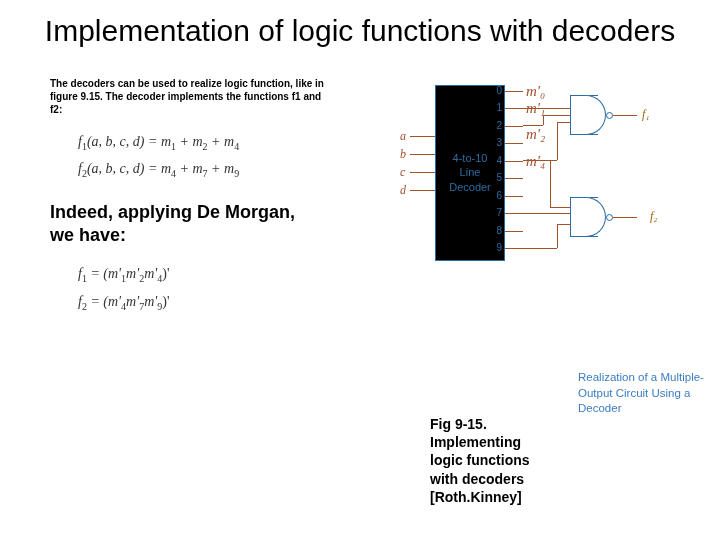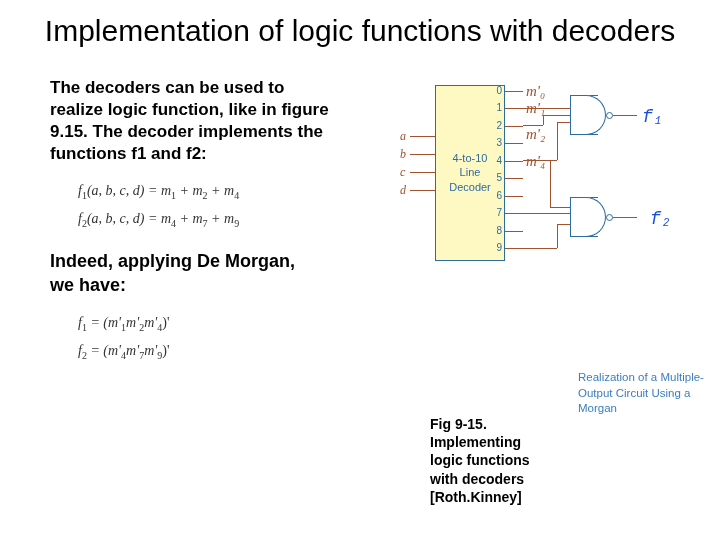--- a/index.html
+++ b/index.html
@@ -21,21 +21,21 @@
   }
   .content-row {
     display: flex;
     margin-top: 28px;
   }
   .left-col {
     width: 330px;
     padding-left: 50px;
   }
   .para {
-    font-size: 17px;
+    font-size: 10px;
     line-height: 1.3;
     font-weight: 700;
   }
   .eqblock {
     margin-top: 18px;
     padding-left: 28px;
     font-family: "Times New Roman", serif;
     font-size: 14px;
     color: #333;
   }
@@ -65,21 +65,21 @@
     width: 70px;
     height: 176px;
     border: 1.5px solid #2d6ba3;
     color: #2d6ba3;
     font-size: 11px;
     text-align: center;
     display: flex;
     align-items: center;
     justify-content: center;
     line-height: 1.3;
-    background: #fef9c3;
+    background: #000000;
   }
   .in-lbl {
     position: absolute;
     color: #a0522d;
     font-style: italic;
     font-family: "Times New Roman", serif;
     font-size: 12px;
   }
   .in-line {
     position: absolute;
@@ -137,24 +137,24 @@
   .nand-bubble {
     position: absolute;
     left: 36px; top: 17px;
     width: 7px; height: 7px;
     border: 1.5px solid #2d6ba3;
     border-radius: 50%;
     background: #fff;
   }
   .f-lbl {
     position: absolute;
-    color: #1d4ed8;
+    color: #a16207;
     font-style: italic;
-    font-family: Liberation Mono, monospace;
-    font-size: 18px;
+    font-family: Liberation Serif, serif;
+    font-size: 12px;
   }
   .fig-caption-right {
     position: absolute;
     right: 12px;
     top: 370px;
     width: 130px;
     font-size: 11.5px;
     color: #3b7dc1;
     line-height: 1.35;
   }
@@ -279,16 +279,16 @@
       <div class="gate-line" style="left:193px; top:171px; width:34px;"></div>
       <div class="gate-line" style="left:227px; top:147px; width:1px; height:24px; background:#a0522d;"></div>
       <div class="gate-line" style="left:227px; top:147px; width:13px;"></div>
       <div class="gate-line" style="left:283px; top:140px; width:24px;"></div>
       <div class="f-lbl" style="left:312px; top:132px;margin-left:8px;">f₂</div>
     </div>
   </div>
 </div>
 
 <div class="fig-caption-right">
-  <div>Realization of a Multiple-Output Circuit Using a Morgan</div>
+  <div>Realization of a Multiple-Output Circuit Using a Decoder</div>
 </div>
 
 <div class="fig-caption-left">Fig 9-15. Implementing logic functions with decoders [Roth.Kinney]</div>
 
 </body></html>

